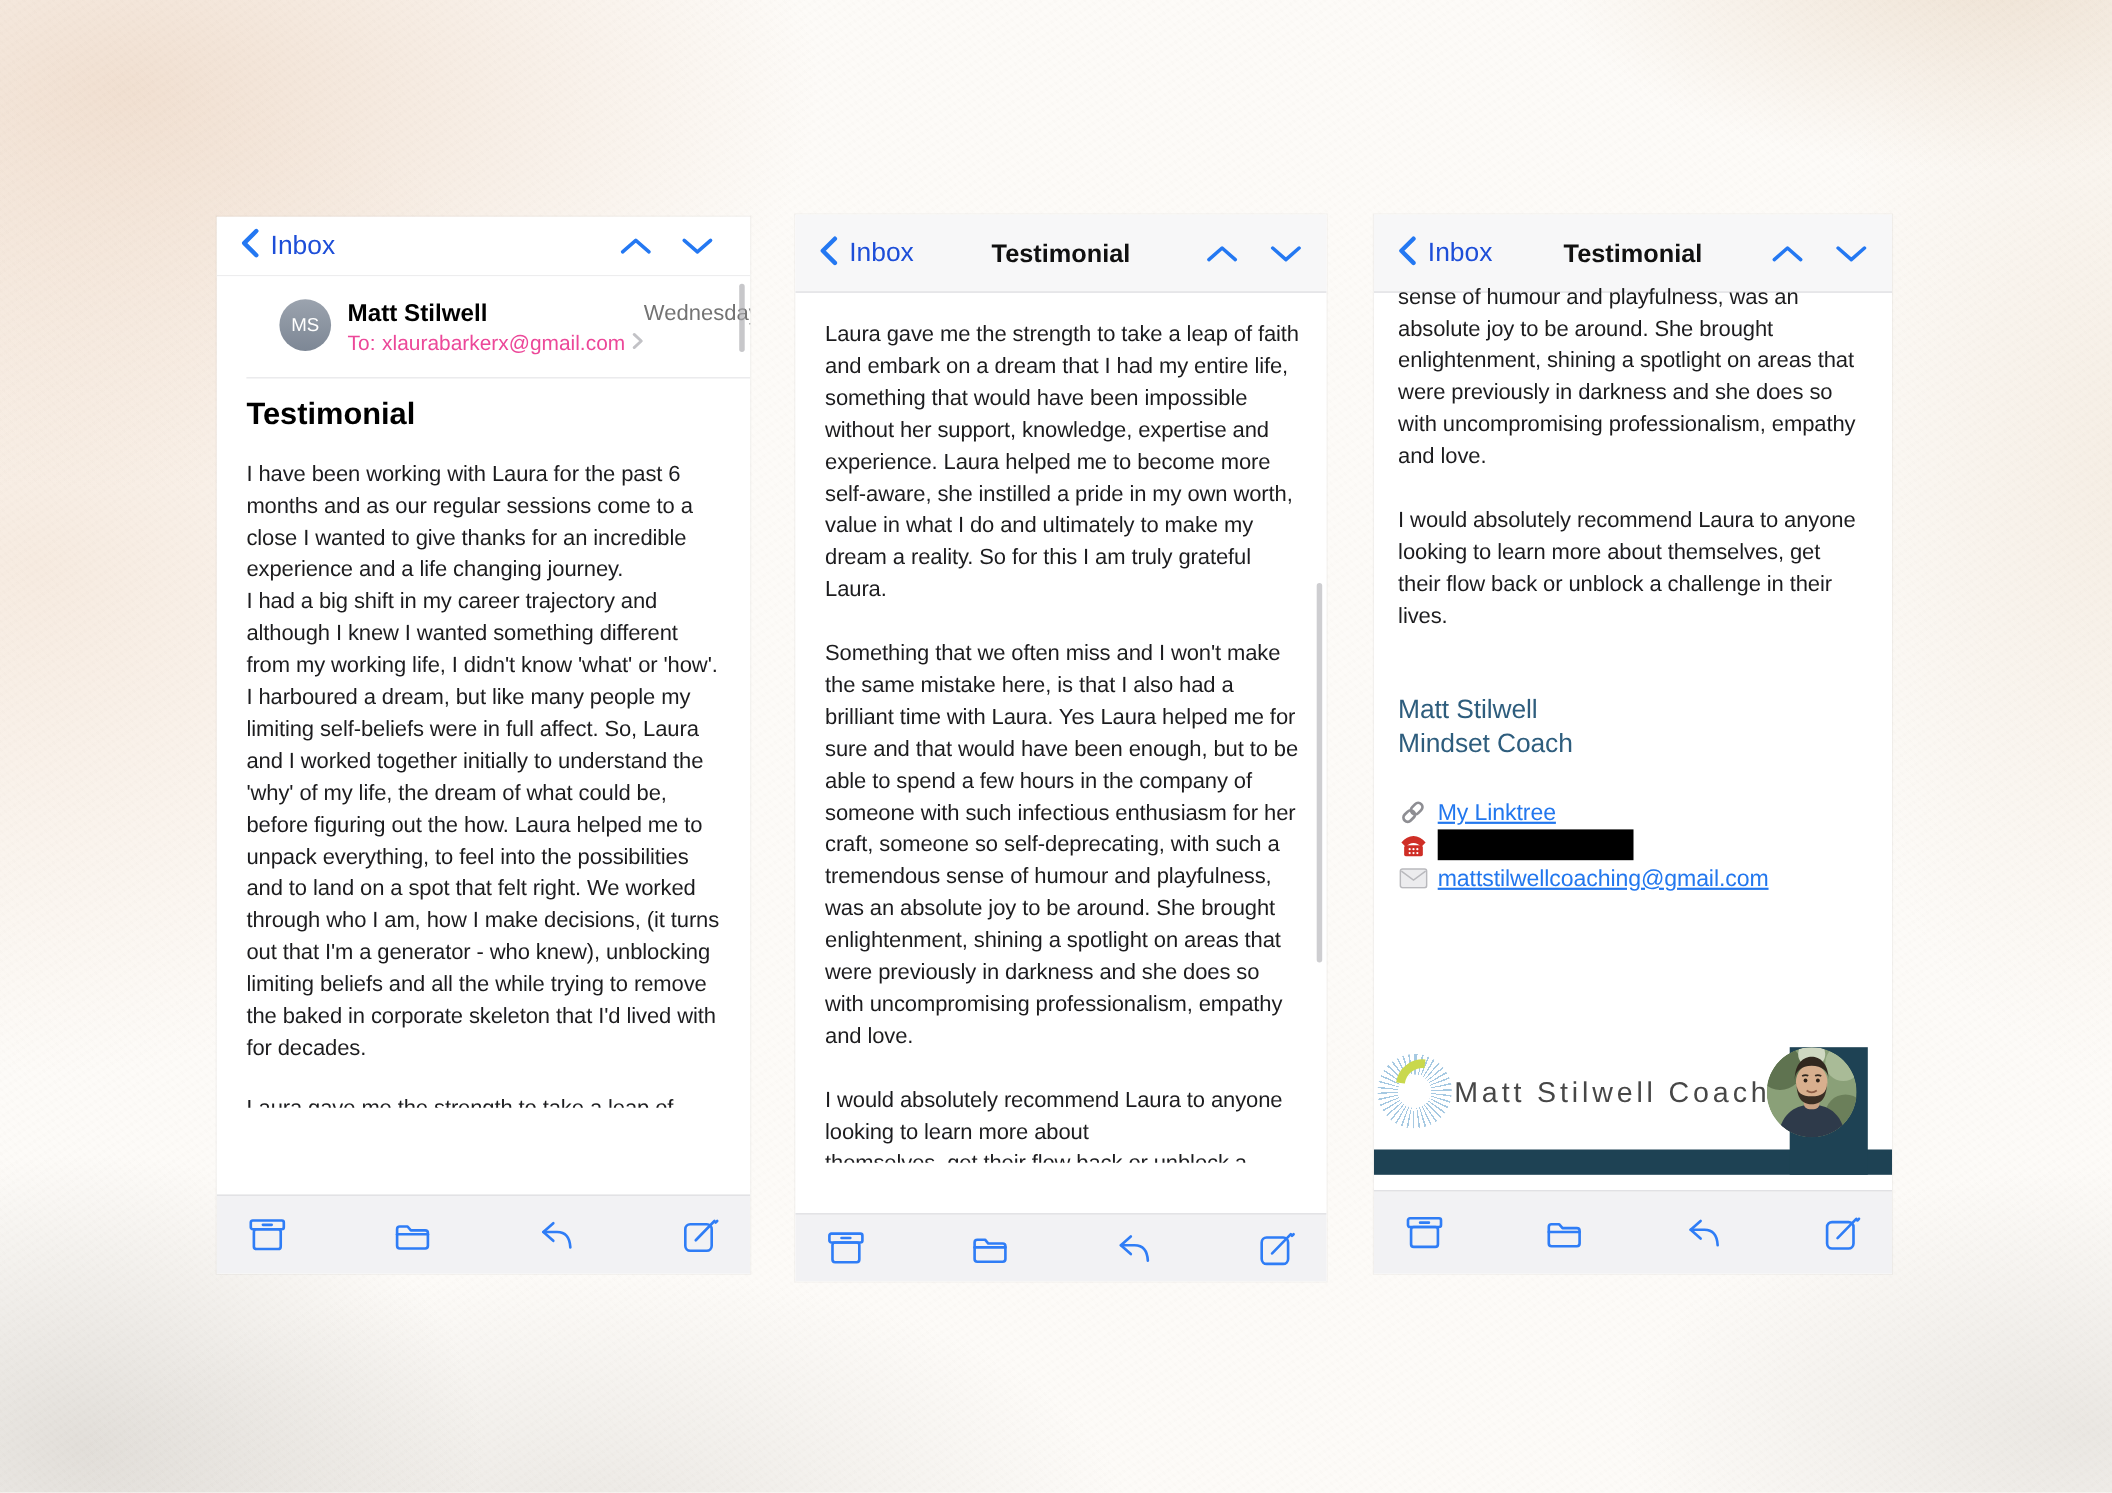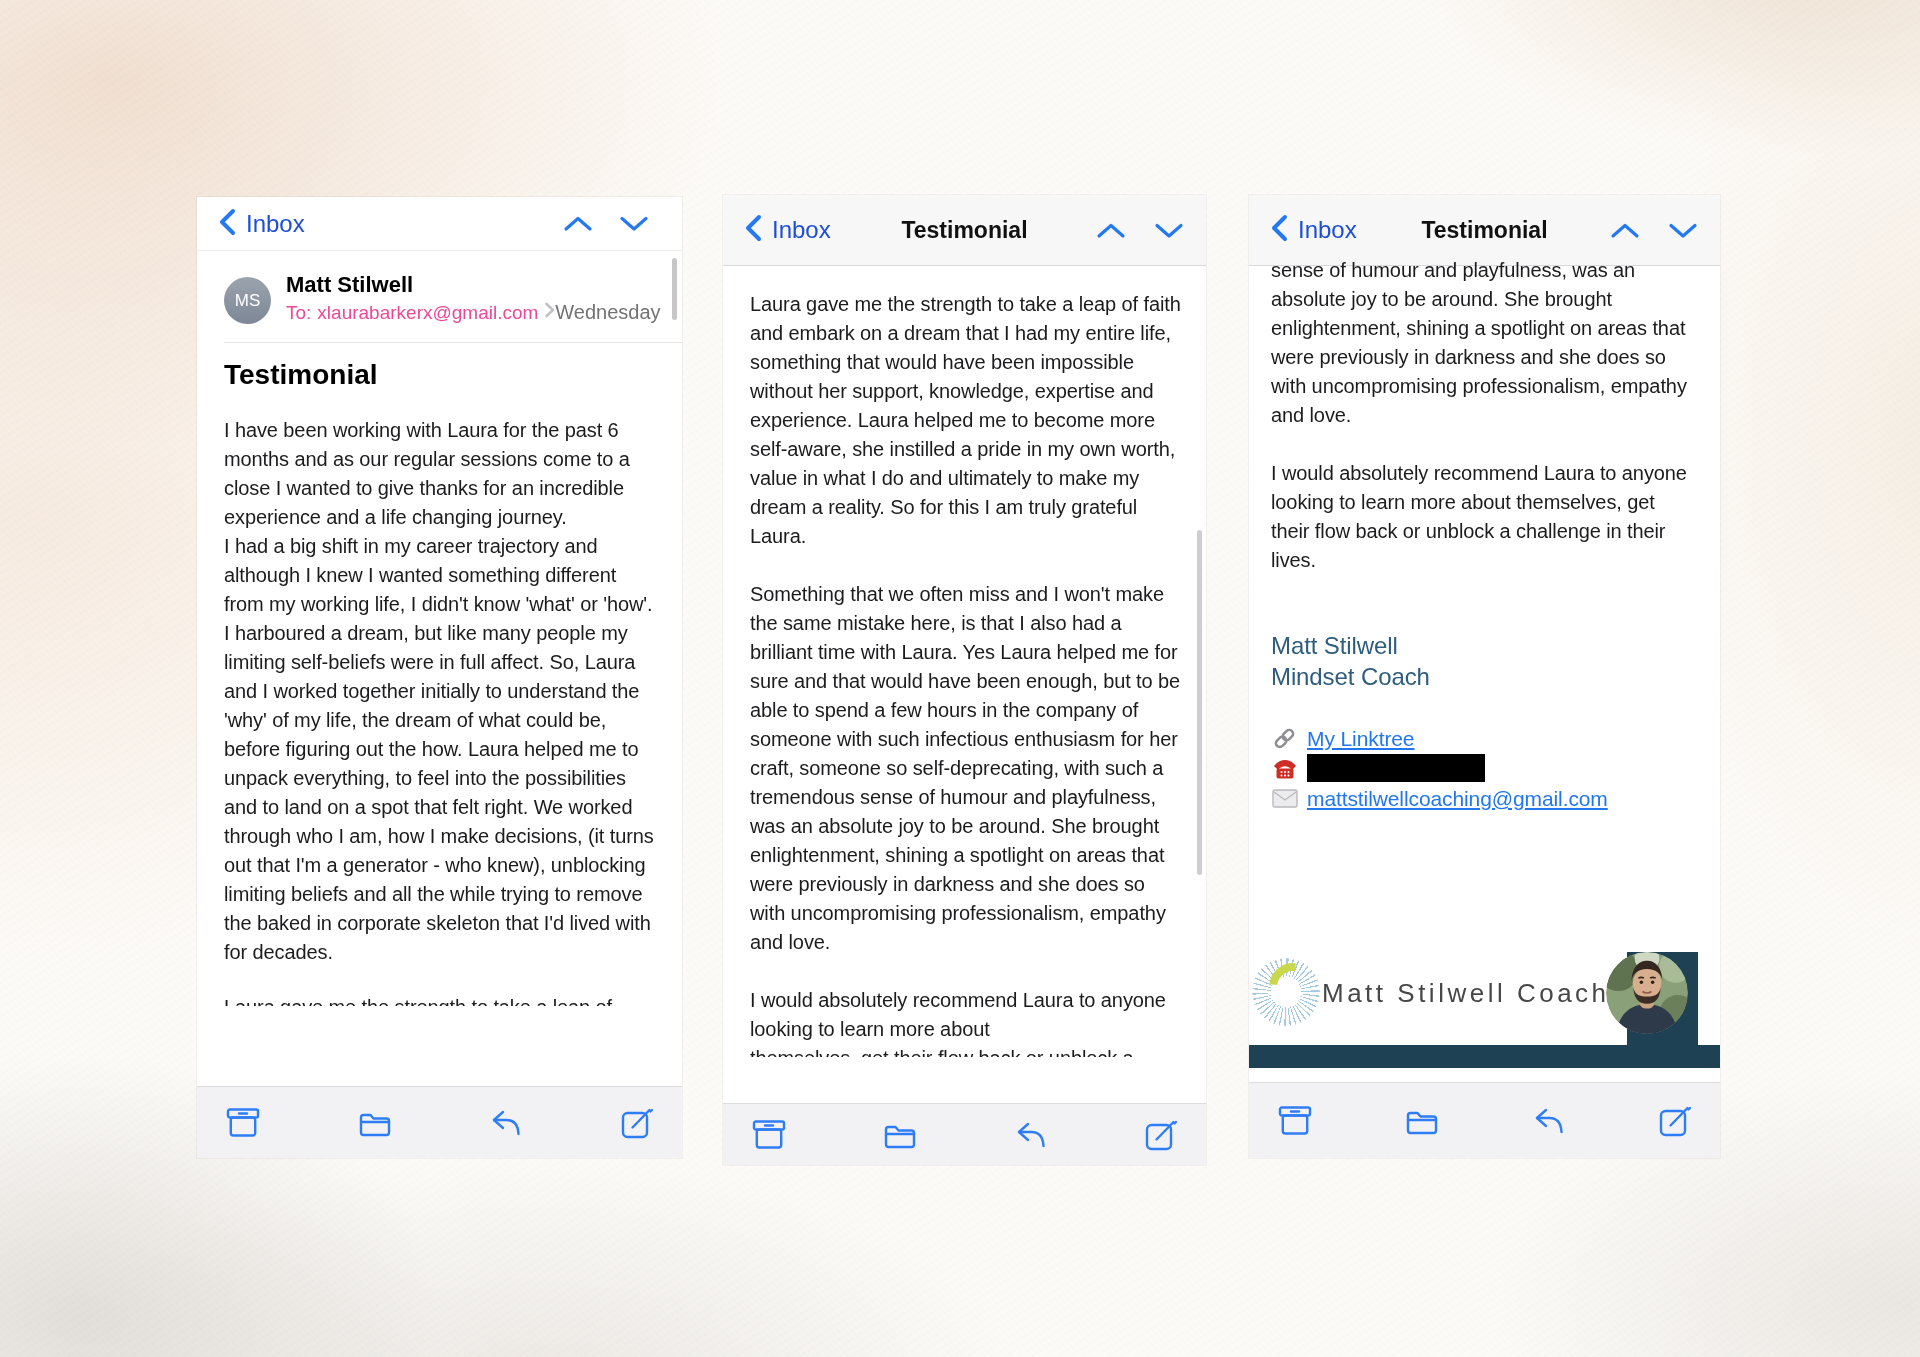--- a/index.html
+++ b/index.html
@@ -40,21 +40,21 @@
   #panel3 .updown{right:22px;}
 
   .content{position:absolute;left:0;right:0;}
   .body-text{font-size:20px;line-height:29px;color:#1c1c1e;letter-spacing:-.1px;}
   .para{margin:0;}
   .para.gap{margin-bottom:29px;}
   .clip-line{height:13px;overflow:hidden;}
   .spacer26{height:26px;}
 
   
-  .sender-row{display:flex;align-items:flex-end;padding:22px 30px 0 27px;}
+  .sender-row{display:flex;align-items:flex-start;padding:22px 30px 0 27px;margin-left:30px;}
   .avatar{width:47px;height:47px;border-radius:50%;flex:0 0 auto;
           background:linear-gradient(180deg,#9ba3ae,#7d8795);
           color:#fff;font-size:17px;display:flex;align-items:center;justify-content:center;}
   .sender-meta{margin-left:15px;flex:1;}
   .sender-name{font-size:22px;font-weight:bold;color:#000;line-height:26px;}
   .to-line{display:flex;align-items:center;gap:6px;margin-top:3px;color:#ec4899;font-size:19px;}
   .date{color:#737373;font-size:20px;margin-top:2px;}
   .divider{height:1px;background:#e3e3e5;margin:18px 0 0 27px;}
   .subject{font-size:28px;font-weight:bold;color:#000;margin:16px 0 0 27px;}
 

